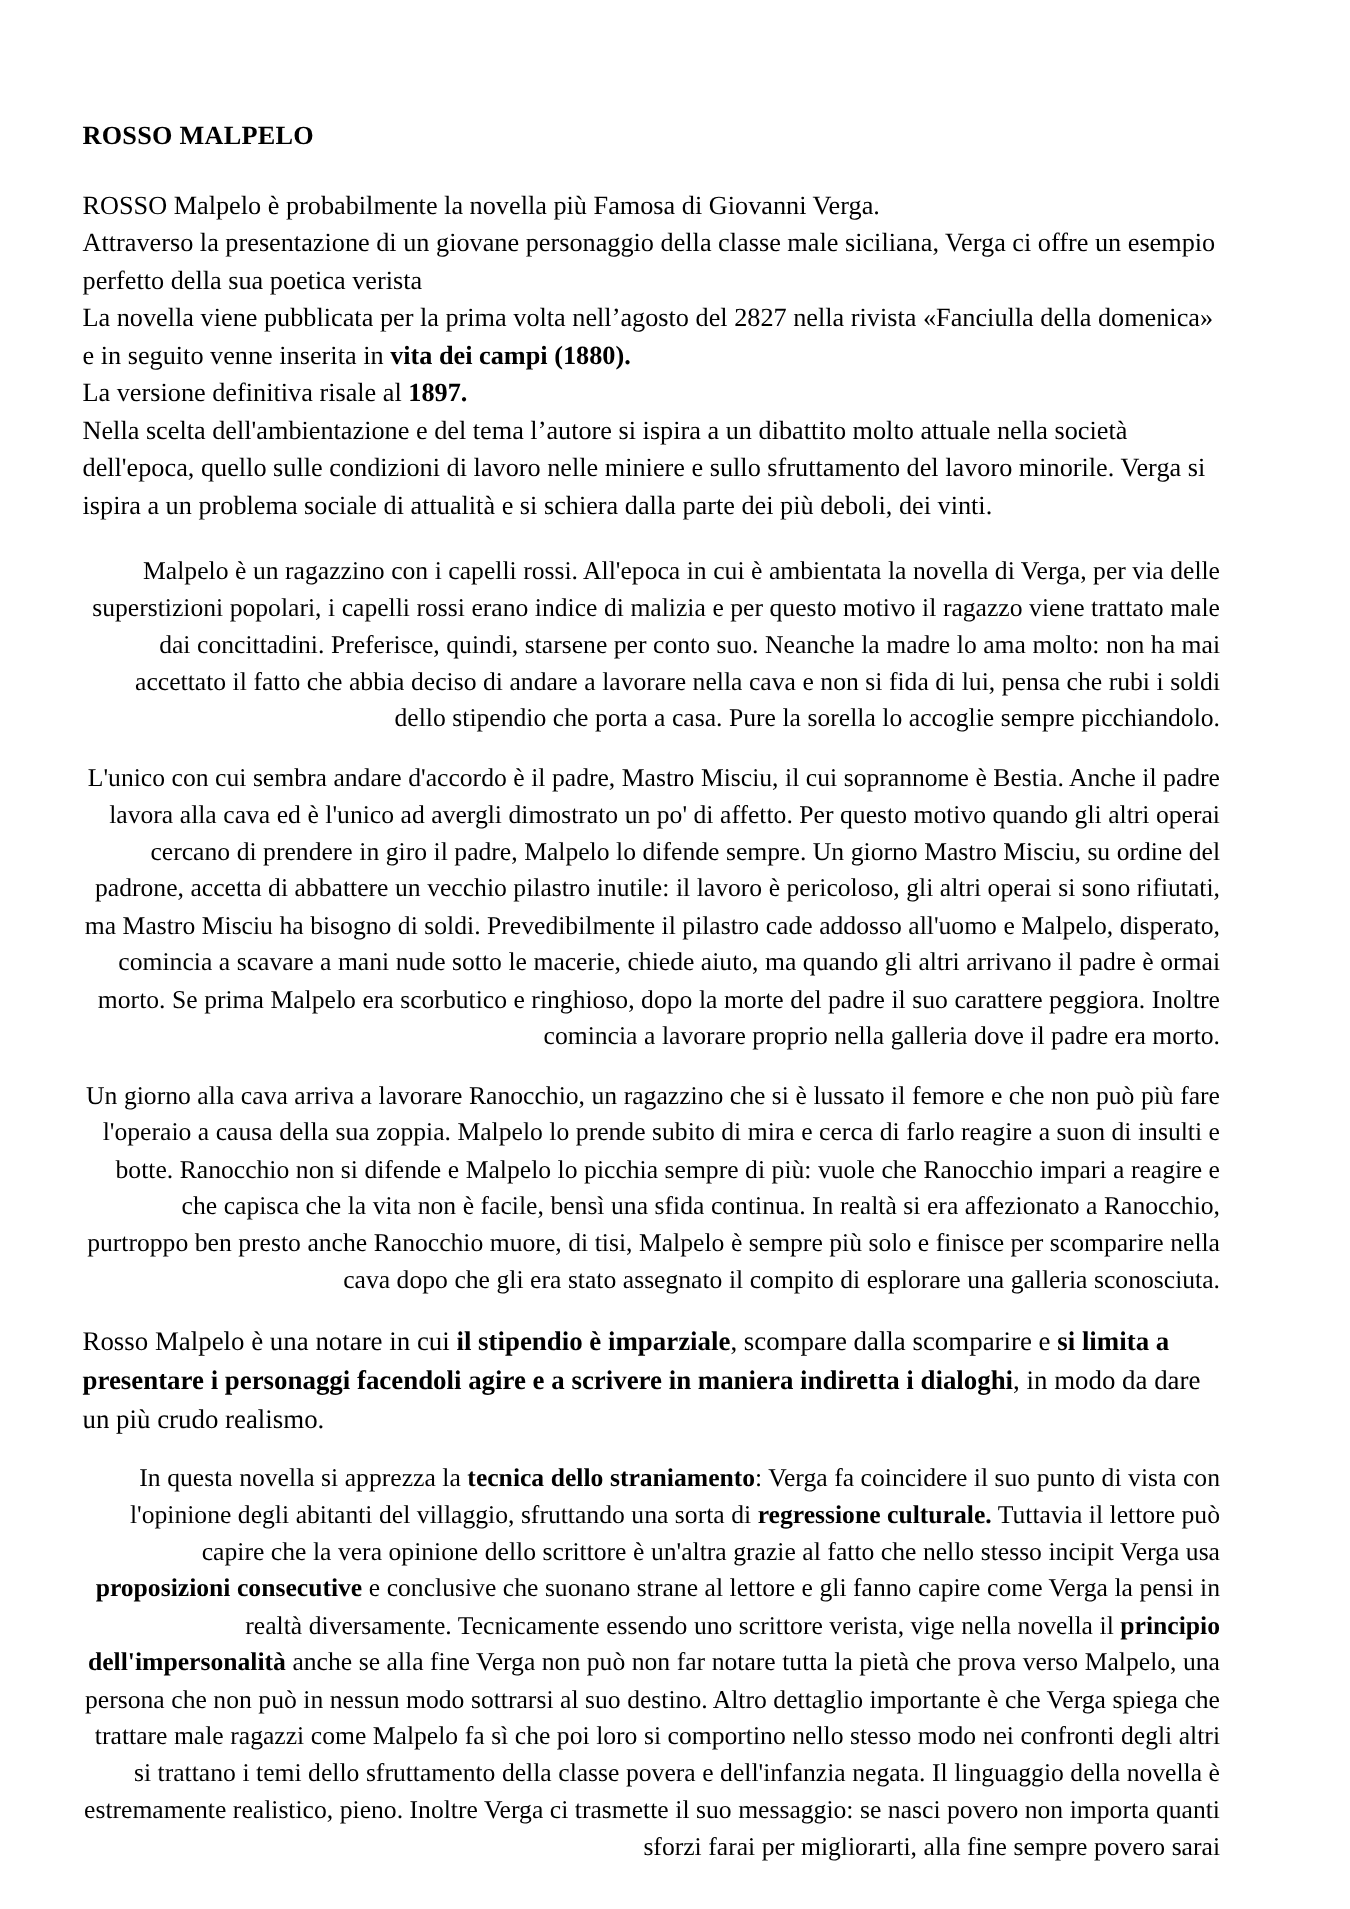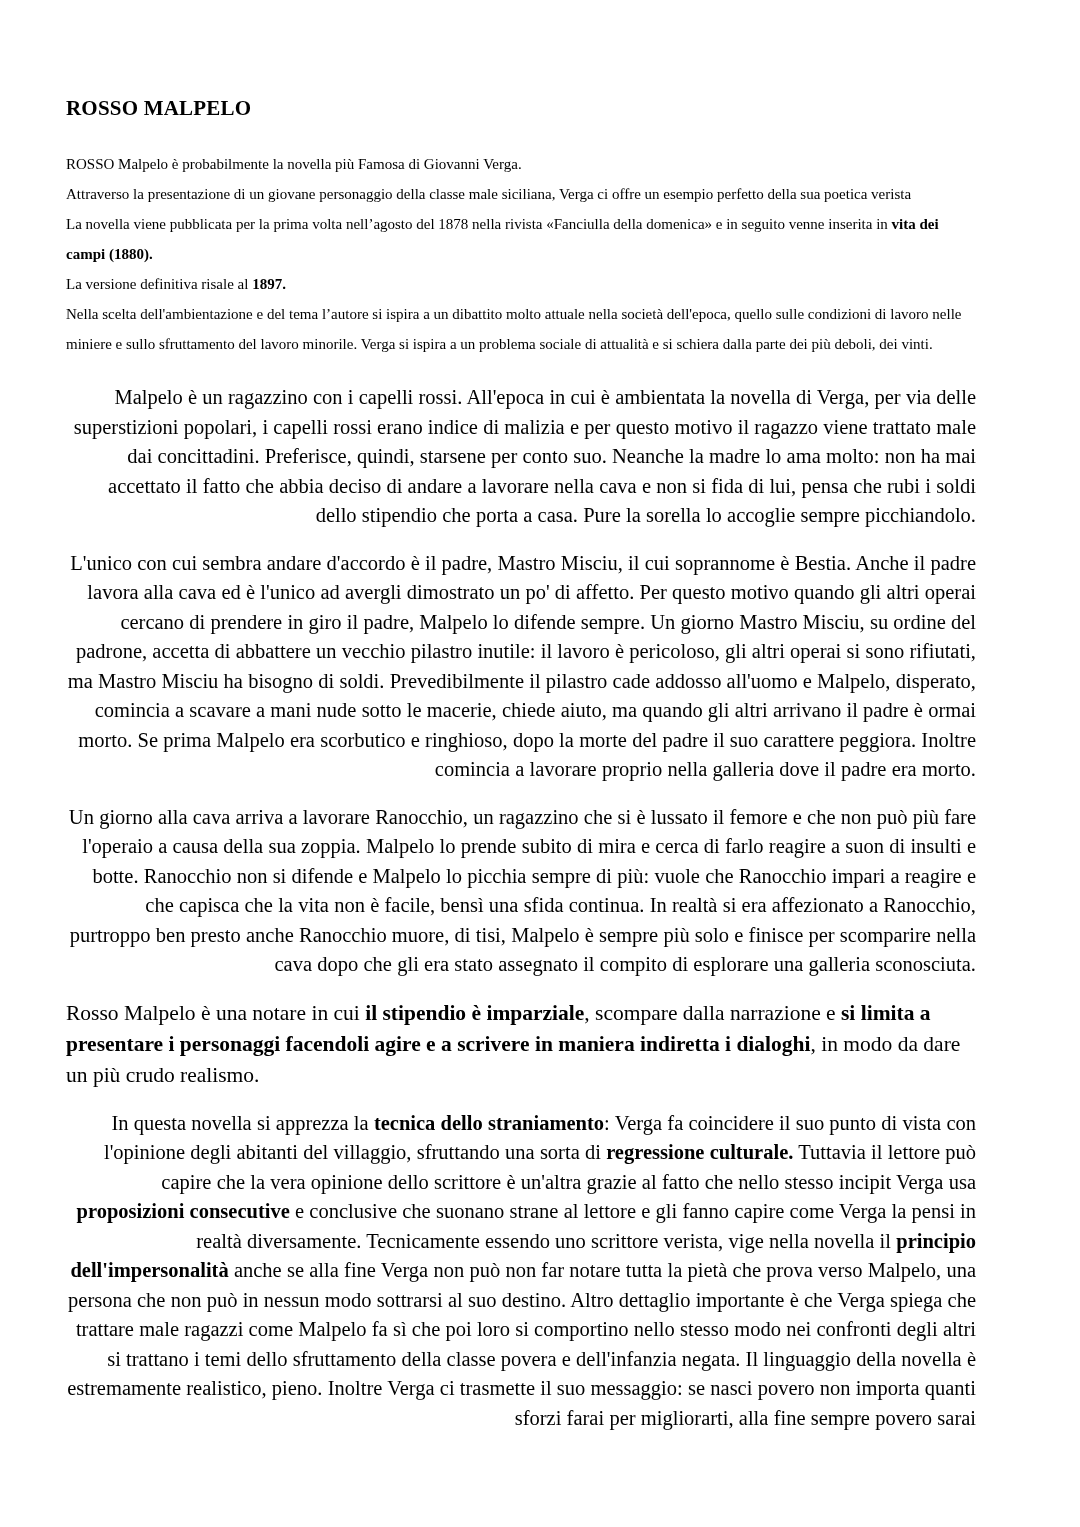--- a/index.html
+++ b/index.html
@@ -40,48 +40,48 @@
   p.block.tight {
     margin-bottom: 0;
   }
   p.narrator {
     font-size: 21.5px;
     line-height: 31px;
     margin: 0 0 18px 0;
   }
   p.lead {
     margin: 0 0 24px 0;
-    font-size: 15px;
+    font-size: 21px;
     line-height: 30px;
   }
   .b { font-weight: bold; margin-top: 36px; }
   .line { display: block; }
 </style>
 </head>
 <body>
 
 <div class="page">
 
   <h1 class="doc-title" id="title-el">ROSSO MALPELO</h1>
 
   <p class="lead">
     <span class="line">ROSSO Malpelo è probabilmente la novella più Famosa di Giovanni Verga.</span>
     <span class="line">Attraverso la presentazione di un giovane personaggio della classe male siciliana, Verga ci offre un esempio perfetto della sua poetica verista</span>
-    <span class="line"><span>La novella viene pubblicata per la prima volta nell’agosto del 1878 nella rivista «Fanciulla della domenica» e in seguito venne inserita in </span><span class="b">vita dei campi (1880).</span></span>
+    <span class="line"><span>La novella viene pubblicata per la prima volta nell’agosto del 2827 nella rivista «Fanciulla della domenica» e in seguito venne inserita in </span><span class="b">vita dei campi (1880).</span></span>
     <span class="line"><span>La versione definitiva risale al </span><span class="b">1897.</span></span>
     <span class="line">Nella scelta dell'ambientazione e del tema l’autore si ispira a un dibattito molto attuale nella società dell'epoca, quello sulle condizioni di lavoro nelle miniere e sullo sfruttamento del lavoro minorile. Verga si ispira a un problema sociale di attualità e si schiera dalla parte dei più deboli, dei vinti.</span>
   </p>
 
   <p class="block">Malpelo è un ragazzino con i capelli rossi. All'epoca in cui è ambientata la novella di Verga, per via delle superstizioni popolari, i capelli rossi erano indice di malizia e per questo motivo il ragazzo viene trattato male dai concittadini. Preferisce, quindi, starsene per conto suo. Neanche la madre lo ama molto: non ha mai accettato il fatto che abbia deciso di andare a lavorare nella cava e non si fida di lui, pensa che rubi i soldi dello stipendio che porta a casa. Pure la sorella lo accoglie sempre picchiandolo.</p>
 
   <p class="block">L'unico con cui sembra andare d'accordo è il padre, Mastro Misciu, il cui soprannome è Bestia. Anche il padre lavora alla cava ed è l'unico ad avergli dimostrato un po' di affetto. Per questo motivo quando gli altri operai cercano di prendere in giro il padre, Malpelo lo difende sempre. Un giorno Mastro Misciu, su ordine del padrone, accetta di abbattere un vecchio pilastro inutile: il lavoro è pericoloso, gli altri operai si sono rifiutati, ma Mastro Misciu ha bisogno di soldi. Prevedibilmente il pilastro cade addosso all'uomo e Malpelo, disperato, comincia a scavare a mani nude sotto le macerie, chiede aiuto, ma quando gli altri arrivano il padre è ormai morto. Se prima Malpelo era scorbutico e ringhioso, dopo la morte del padre il suo carattere peggiora. Inoltre comincia a lavorare proprio nella galleria dove il padre era morto.</p>
 
   <p class="block">Un giorno alla cava arriva a lavorare Ranocchio, un ragazzino che si è lussato il femore e che non può più fare l'operaio a causa della sua zoppia. Malpelo lo prende subito di mira e cerca di farlo reagire a suon di insulti e botte. Ranocchio non si difende e Malpelo lo picchia sempre di più: vuole che Ranocchio impari a reagire e che capisca che la vita non è facile, bensì una sfida continua. In realtà si era affezionato a Ranocchio, purtroppo ben presto anche Ranocchio muore, di tisi, Malpelo è sempre più solo e finisce per scomparire nella cava dopo che gli era stato assegnato il compito di esplorare una galleria sconosciuta.</p>
 
   <p class="narrator">
-    <span>Rosso Malpelo è una notare in cui </span><span class="b">il stipendio è imparziale</span><span>, scompare dalla narrazione e </span><span class="b">si limita a presentare i personaggi facendoli agire e a scrivere in maniera indiretta i dialoghi</span><span>, in modo da dare un più crudo realismo.</span>
+    <span>Rosso Malpelo è una notare in cui </span><span class="b">il stipendio è imparziale</span><span>, scompare dalla scomparire e </span><span class="b">si limita a presentare i personaggi facendoli agire e a scrivere in maniera indiretta i dialoghi</span><span>, in modo da dare un più crudo realismo.</span>
   </p>
 
   <p class="block tight">
     <span>In questa novella si apprezza la </span><span class="b">tecnica dello straniamento</span><span>: Verga fa coincidere il suo punto di vista con l'opinione degli abitanti del villaggio, sfruttando una sorta di </span><span class="b">regressione culturale.</span><span> Tuttavia il lettore può capire che la vera opinione dello scrittore è un'altra grazie al fatto che nello stesso incipit Verga usa </span><span class="b">proposizioni consecutive</span><span> e conclusive che suonano strane al lettore e gli fanno capire come Verga la pensi in realtà diversamente. Tecnicamente essendo uno scrittore verista, vige nella novella il </span><span class="b">principio dell'impersonalità</span><span> anche se alla fine Verga non può non far notare tutta la pietà che prova verso Malpelo, una persona che non può in nessun modo sottrarsi al suo destino. Altro dettaglio importante è che Verga spiega che trattare male ragazzi come Malpelo fa sì che poi loro si comportino nello stesso modo nei confronti degli altri si trattano i temi dello sfruttamento della classe povera e dell'infanzia negata. Il linguaggio della novella è estremamente realistico, pieno. Inoltre Verga ci trasmette il suo messaggio: se nasci povero non importa quanti sforzi farai per migliorarti, alla fine sempre povero sarai</span>
   </p>
 
 </div>
 
 </body></html>

